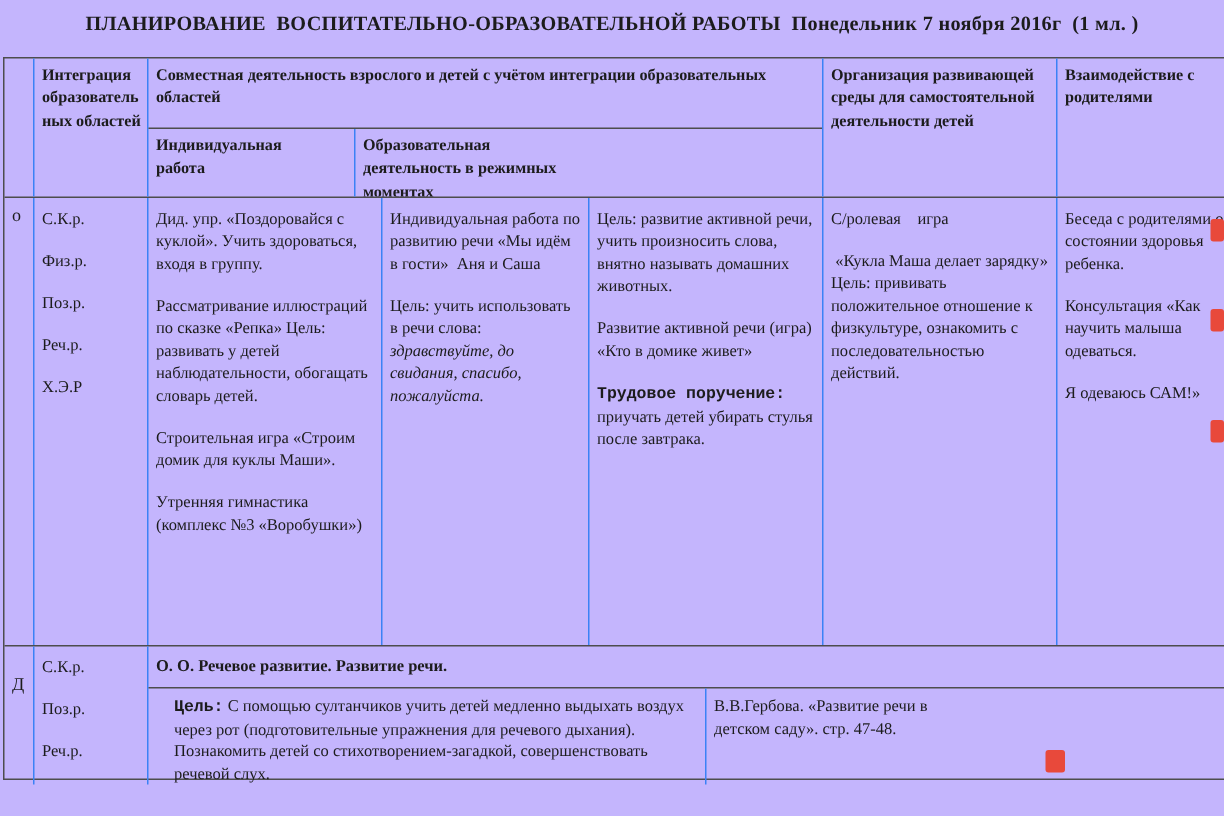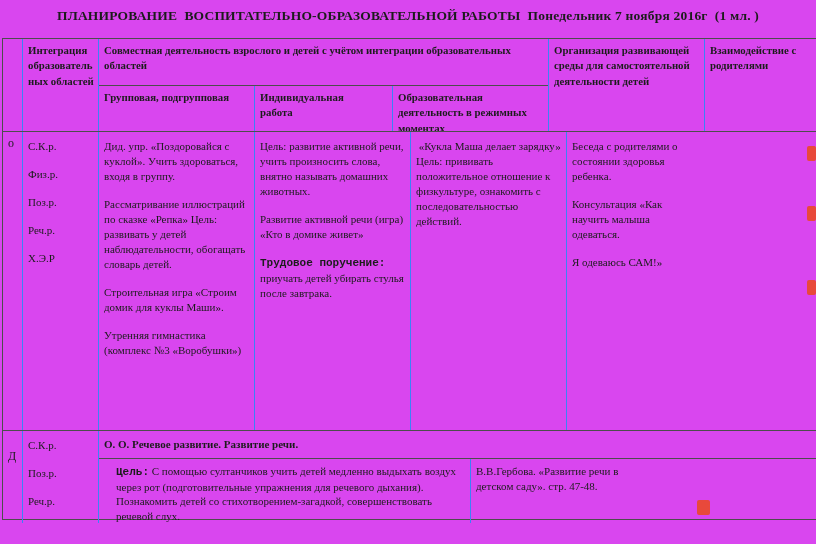--- a/index.html
+++ b/index.html
@@ -1,18 +1,18 @@
 <!DOCTYPE html>
 <html><head>
 <meta charset="utf-8">
 <style>
   html,body { margin:0; padding:0; background:#e9e9e9; }
   .page {
     position:relative; width:816px; height:544px; margin:0 auto;
-    background:#d946ef; overflow:hidden;
+    background:#c4b5fd; overflow:hidden;
     font-family:"Liberation Serif", serif; color:#1c1c1c;
   }
   .title {
     position:absolute; top:8px; left:0; width:100%;
     text-align:center; font-weight:bold; font-size:13.5px;
     white-space:pre-wrap; letter-spacing:0.2px;
   }
   .tbl {
     position:absolute; left:2px; top:38px; width:828px; height:482px;
     border:1px solid #4d4d4d; border-right:none; box-sizing:border-box;
@@ -68,21 +68,20 @@
   <div class="title">ПЛАНИРОВАНИЕ  ВОСПИТАТЕЛЬНО-ОБРАЗОВАТЕЛЬНОЙ РАБОТЫ  Понедельник 7 ноября 2016г  (1 мл. )</div>
 
   <div class="tbl">
 
     <div class="hrow">
       <div class="cell c0 bline"></div>
       <div class="cell c1 bline hdr wrapany">Интеграция образовательных областей</div>
       <div class="cgroup bline">
         <div class="cell gtop hdr">Совместная деятельность взрослого и детей с учётом интеграции образовательных областей</div>
         <div class="gsub">
-          <div class="cell s1 bline hdr">Групповая, подгрупповая</div>
           <div class="cell s2 bline hdr">Индивидуальная работа</div>
           <div class="cell s3 hdr">Образовательная деятельность в режимных моментах</div>
         </div>
       </div>
       <div class="cell c5 bline hdr">Организация развивающей среды для самостоятельной деятельности детей</div>
       <div class="cell c6 hdr">Взаимодействие с родителями</div>
     </div>
 
     <div class="brow row1">
       <div class="cell c0 bline rowlabel">о</div>
@@ -92,26 +91,31 @@
         <p>Поз.р.</p>
         <p>Реч.р.</p>
         <p>Х.Э.Р</p>
       </div>
       <div class="cell s1 bline body-cell">
         <p>Дид. упр. «Поздоровайся с куклой». Учить здороваться, входя в группу.</p>
         <p>Рассматривание иллюстраций  по сказке «Репка» Цель: развивать у детей наблюдательности, обогащать словарь детей.</p>
         <p>Строительная игра «Строим домик для куклы Маши».</p>
         <p>Утренняя гимнастика (комплекс №3 «Воробушки»)</p>
       </div>
+      <div class="cell s2x bline body-cell" style="width:138px;flex:none;">
+        <p>Индивидуальная работа по развитию речи «Мы идём в гости»  Аня и Саша</p>
+        <p><span>Цель: учить использовать в речи слова: </span><span class="it">здравствуйте, до свидания, спасибо, пожалуйста.</span></p>
+      </div>
       <div class="cell s3x bline body-cell" style="width:156px;flex:none;">
         <p>Цель: развитие активной речи, учить произносить слова, внятно называть домашних животных.</p>
         <p>Развитие активной речи (игра)  «Кто в домике живет»</p>
         <p><span class="b">Трудовое поручение:</span><span> приучать детей убирать стулья после завтрака.</span></p>
       </div>
       <div class="cell c5 bline body-cell">
+        <p>С/ролевая    игра</p>
         <p> «Кукла Маша делает зарядку» Цель: прививать положительное отношение к физкультуре, ознакомить с последовательностью действий.</p>
       </div>
       <div class="cell c6 body-cell">
         <p>Беседа с родителями о состоянии здоровья ребенка.</p>
         <p>Консультация «Как научить малыша одеваться.</p>
         <p>Я одеваюсь САМ!»</p>
       </div>
     </div>
 
     <div class="brow row2">

